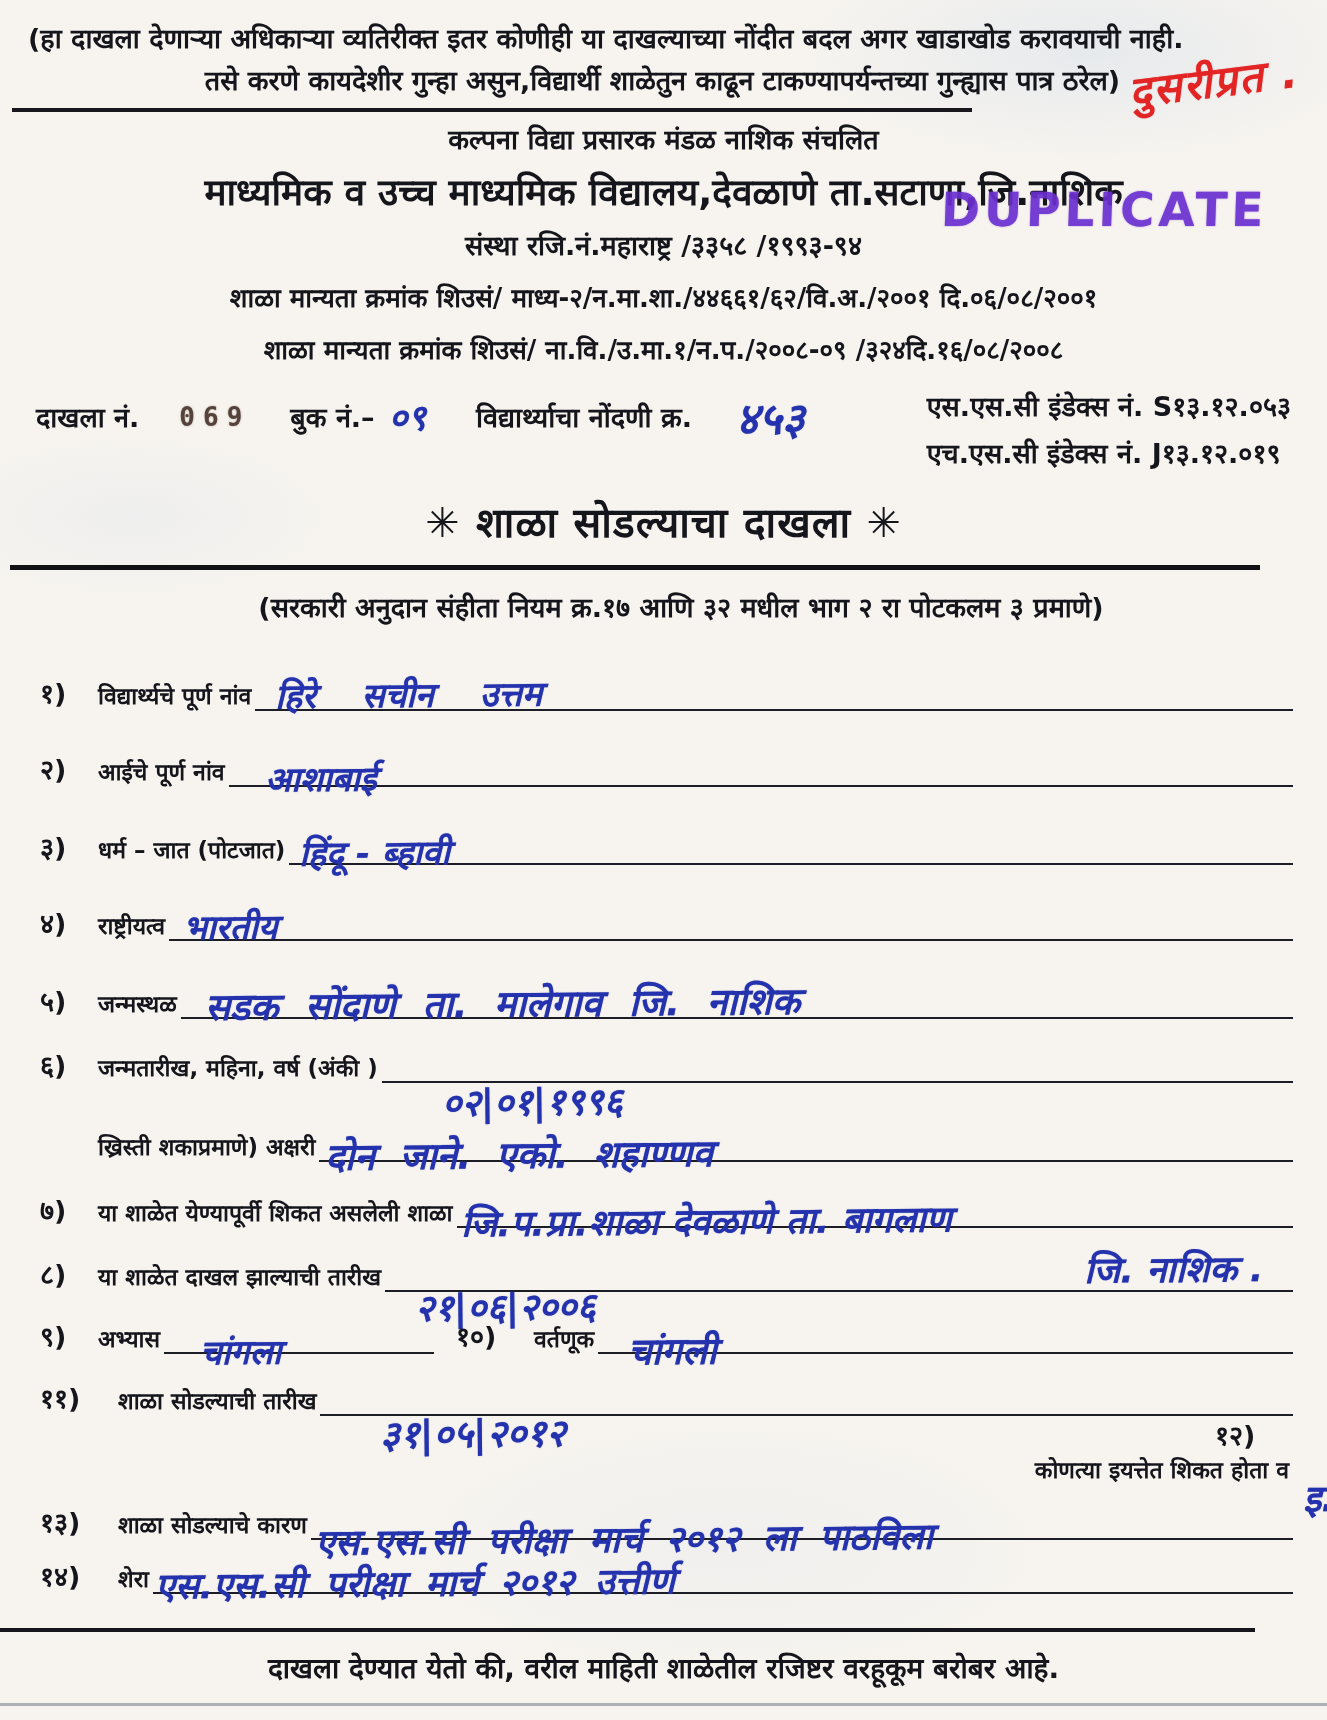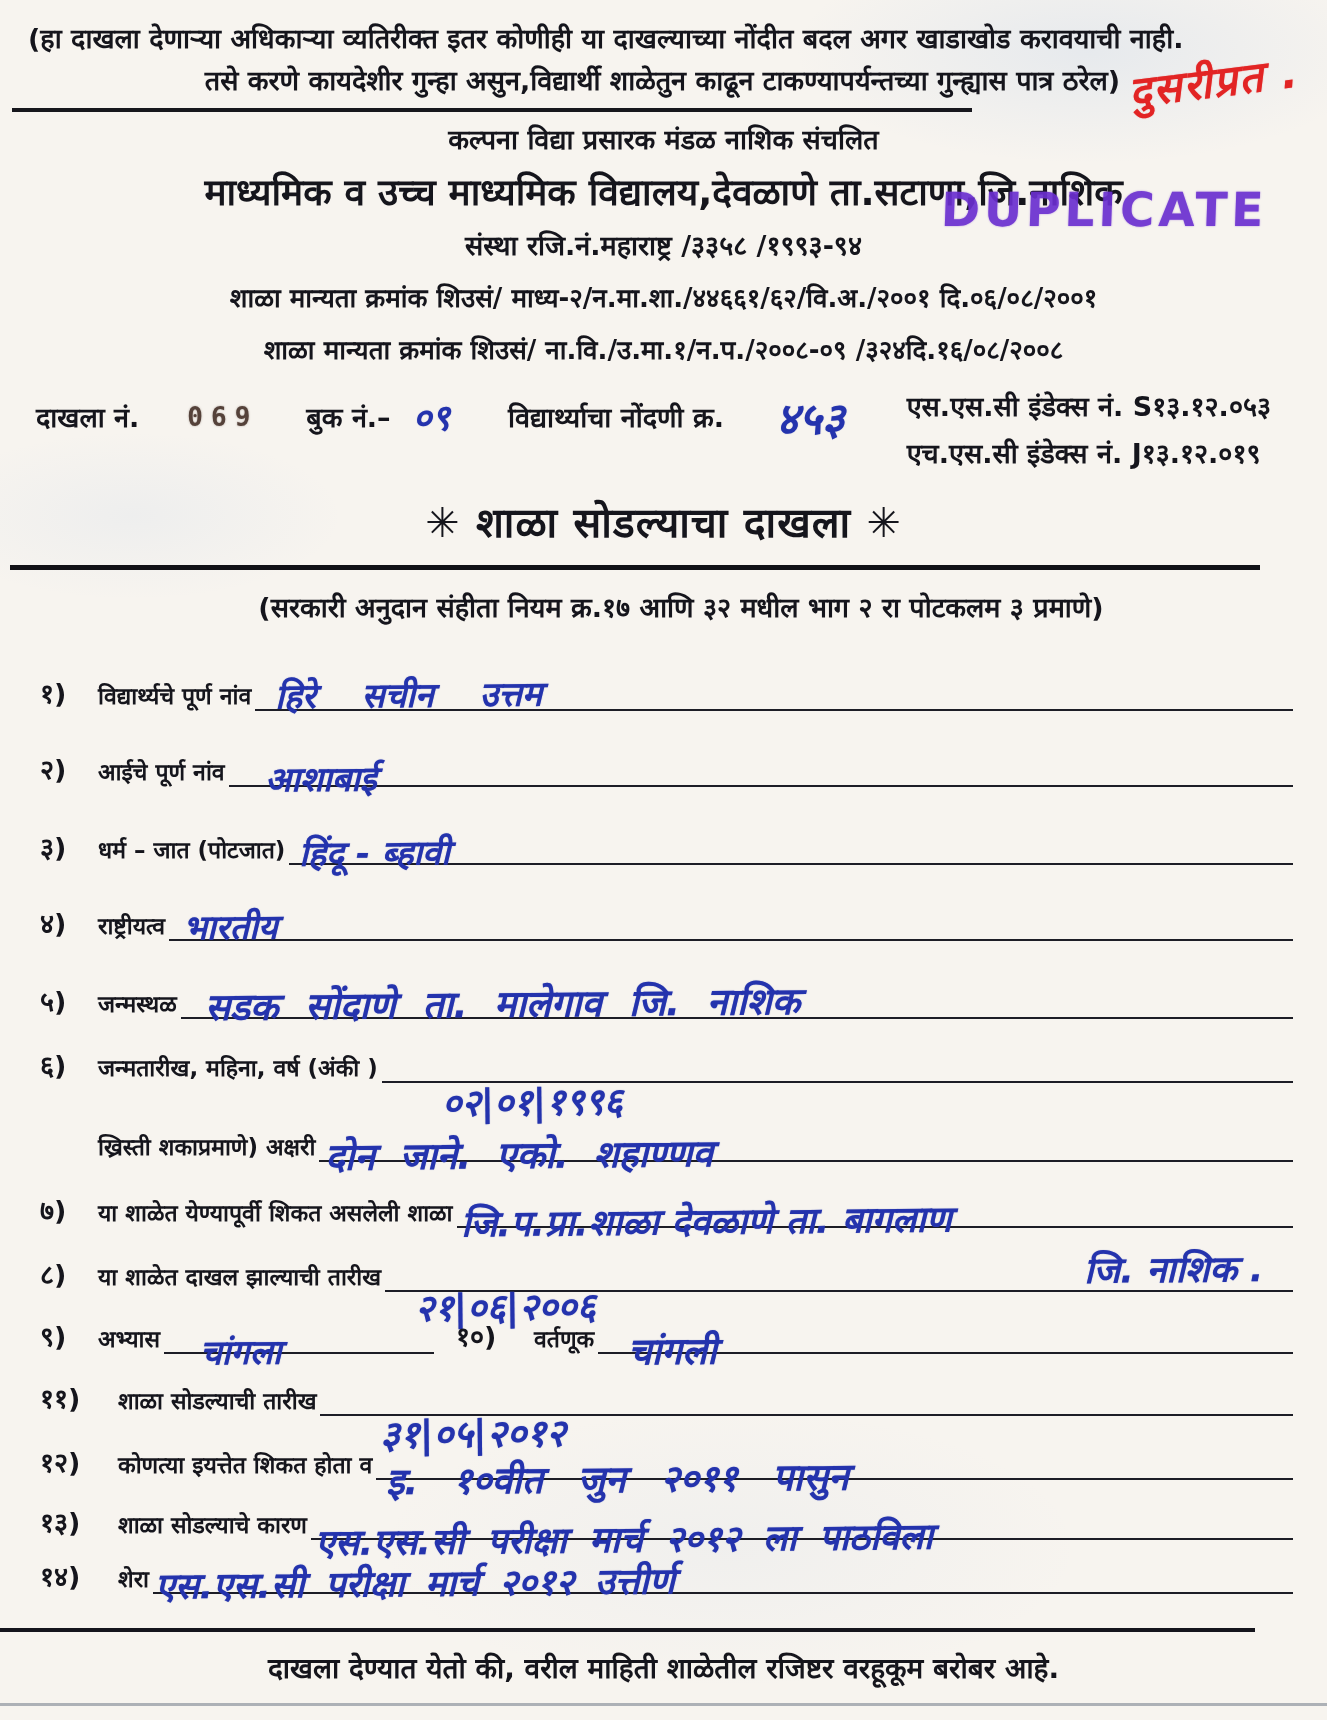--- a/index.html
+++ b/index.html
@@ -37,30 +37,30 @@
   
   .dup-stamp{
     position:absolute;top:182px;right:60px;
     color:#6b2fd0;font-size:47px;font-weight:900;letter-spacing:4px;
     transform:skewX(-2deg);
     text-shadow:0 0 2px rgba(107,47,208,.55);
     opacity:.92;
   }
   
   .meta{position:relative;height:100px;margin:20px 36px 0 36px;font-size:27px;font-weight:bold;}
-  .meta-left{display:flex;align-items:center;gap:22px;}
+  .meta-left{display:flex;align-items:center;gap:14px;}
   .stamp-num{
     font-family:"DejaVu Sans Mono", monospace;
     color:#55423a;font-size:26px;font-weight:bold;letter-spacing:8px;
     text-shadow:0 0 2px rgba(85,66,58,.5);
     margin:0 26px 0 26px;
   }
   .hand{color:#2433ad;font-style:italic;text-shadow:0 0 1px rgba(36,51,173,.45);}
   .hand-lg{font-size:36px;}
-  .meta-right{position:absolute;right:20px;top:-4px;text-align:left;line-height:1.75;}
+  .meta-right{position:absolute;right:0;top:-4px;text-align:left;line-height:1.75;}
   
   .main-title{font-size:41px;margin-top:6px;letter-spacing:1px;}
   .rule-b{border-top:5px solid #111116;width:1250px;margin:16px 0 0 10px;}
   .subtitle{font-size:27px;margin-top:18px;padding-left:35px;}
   
   .fields{margin-top:14px;}
   .frow{display:flex;align-items:flex-end;margin-left:40px;margin-right:34px;position:relative;}
   .num{font-size:27px;font-weight:bold;min-width:58px;flex:0 0 auto;}
   .num.wide{min-width:78px;}
   .flabel{font-size:23px;font-weight:bold;white-space:nowrap;flex:0 0 auto;padding-right:4px;}
@@ -204,21 +204,21 @@
     </div>
 
     <div class="frow" style="height:62px;">
       <span class="num wide">११)</span>
       <span class="flabel">शाळा सोडल्याची तारीख</span>
       <span class="ruleline">
         <span class="hv" style="left:60px;top:2px;font-size:38px;">३१|०५|२०१२</span>
       </span>
     </div>
 
-    <div class="frow" style="height:64px;">
+    <div class="frow" style="height:64px;flex-direction:column;">
       <span class="num wide">१२)</span>
       <span class="flabel">कोणत्या इयत्तेत शिकत होता व</span>
       <span class="ruleline">
         <span class="hv" style="left:10px;top:-16px;font-size:37px;word-spacing:22px;">इ. १०वीत  जुन  २०११  पासुन</span>
       </span>
     </div>
 
 
     <div class="frow" style="height:60px;">
       <span class="num wide">१३)</span>

